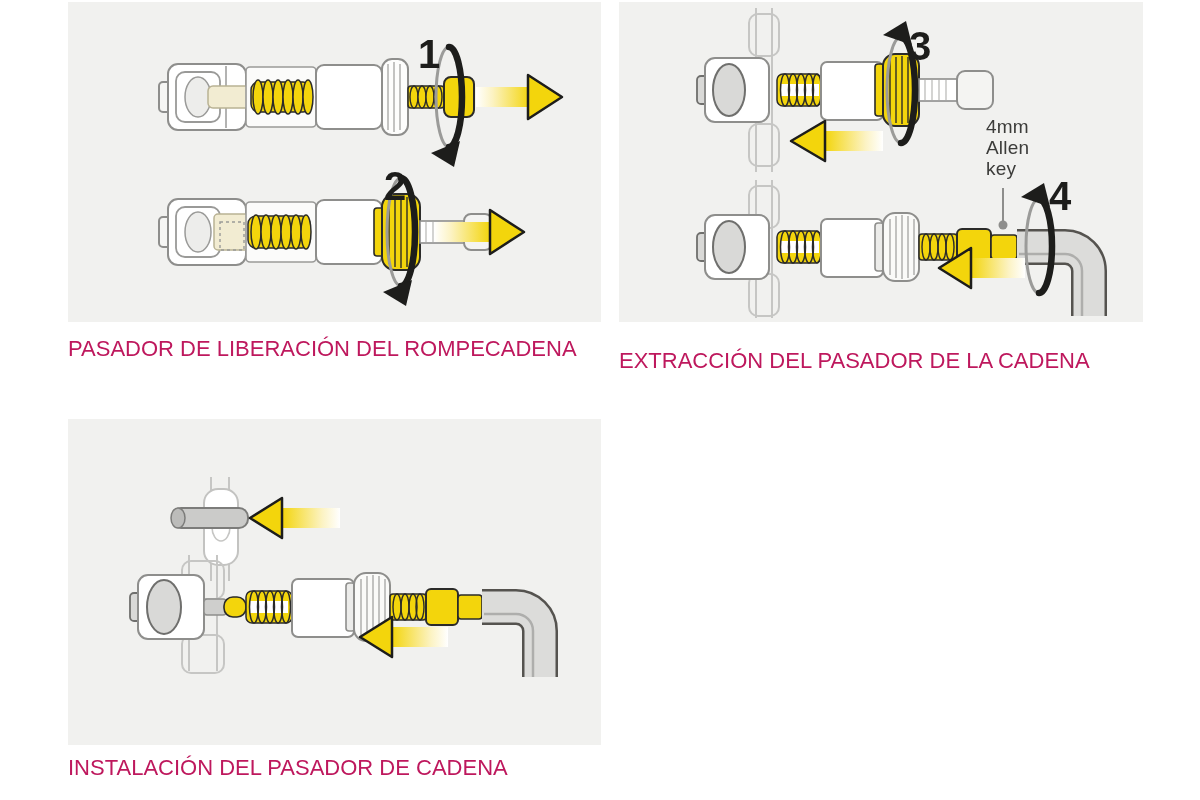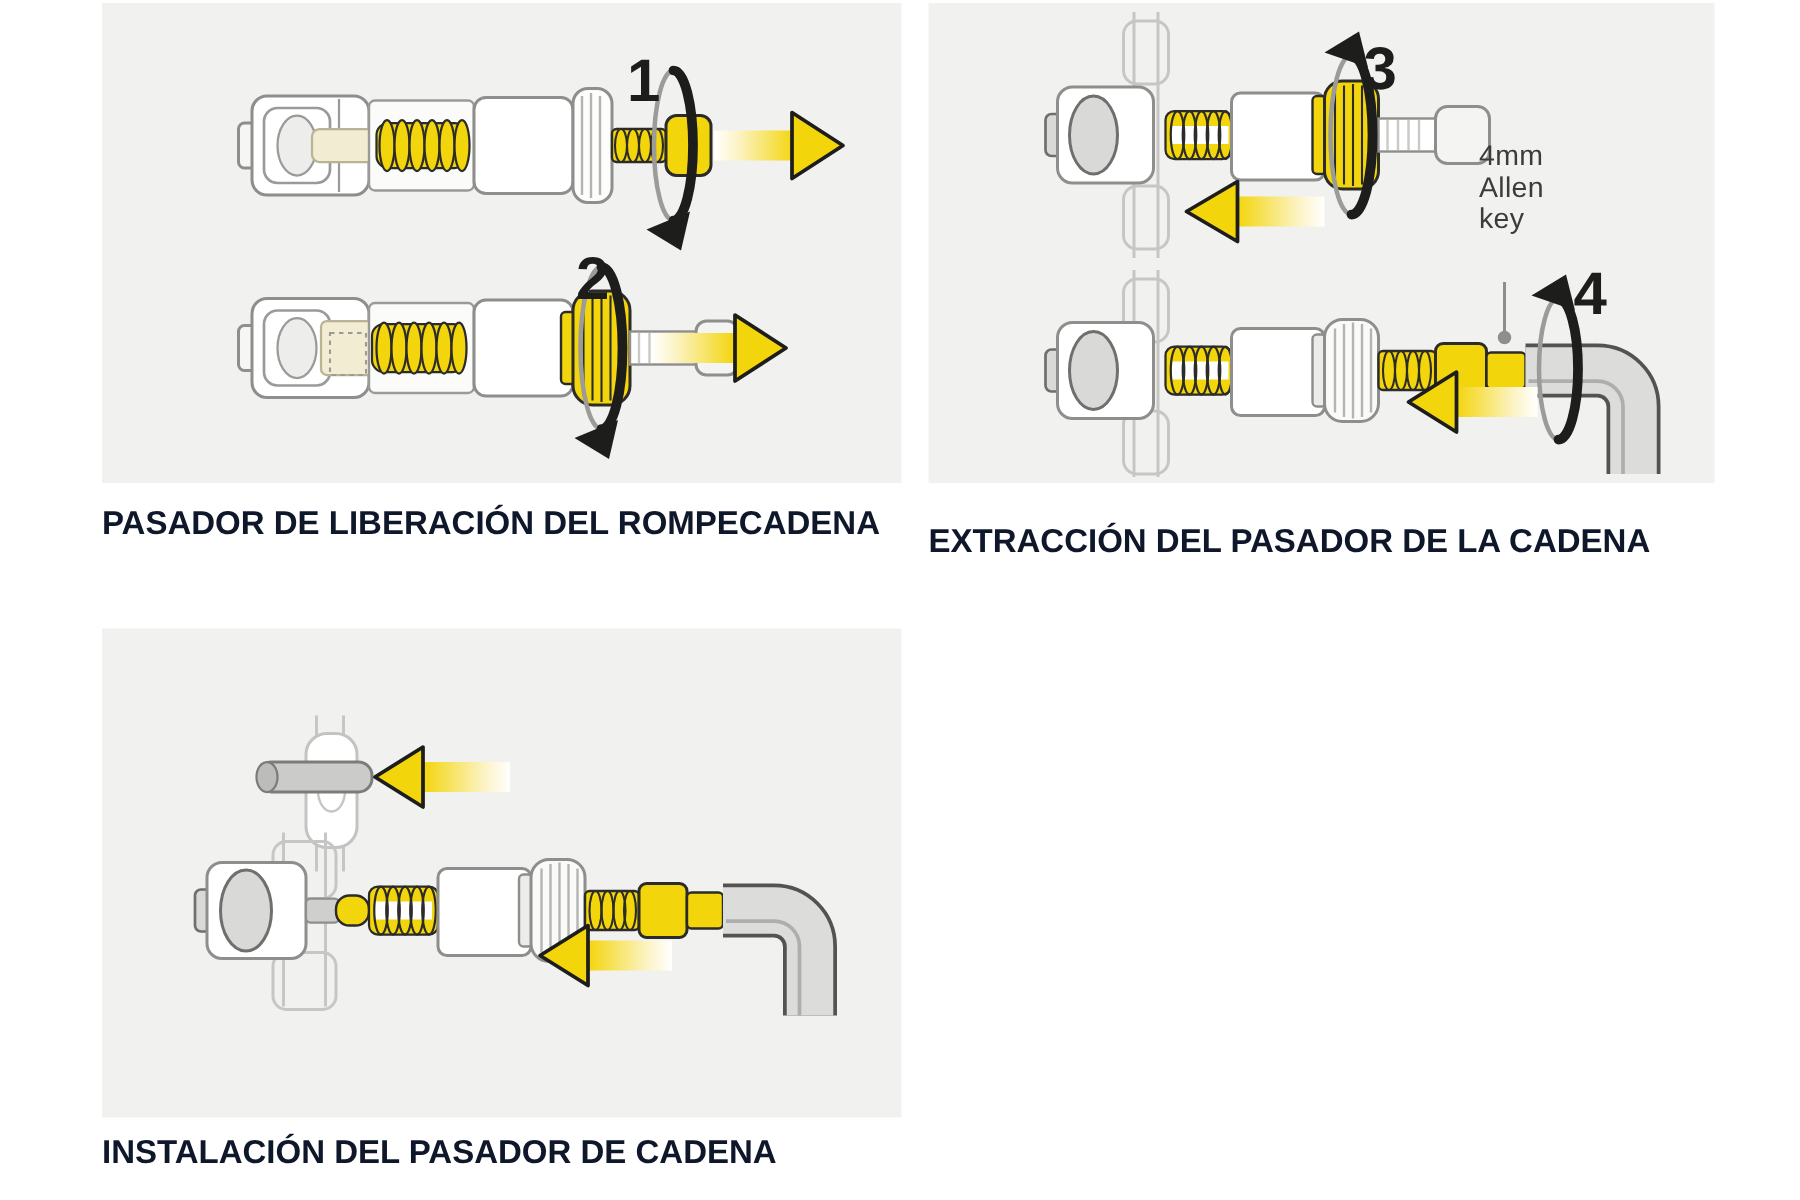--- a/index.html
+++ b/index.html
@@ -3,32 +3,32 @@
 <meta charset="utf-8">
 <style>
   html,body{margin:0;padding:0;background:#ffffff;}
   #page{position:relative;width:1200px;height:800px;background:#ffffff;overflow:hidden;
         font-family:"Liberation Sans","DejaVu Sans",sans-serif;}
   .panel{position:absolute;background:#f1f1ef;}
   #panel-release{left:68px;top:2px;width:533px;height:320px;}
   #panel-extraction{left:619px;top:2px;width:524px;height:320px;}
   #panel-installation{left:68px;top:419px;width:533px;height:326px;}
   .panel svg{position:absolute;left:0;top:0;}
-  .caption{position:absolute;color:#0f172a;font-weight:bold;font-size:22px;
+  .caption{position:absolute;color:#be185d;font-weight:normal;font-size:22px;
            letter-spacing:0px;white-space:nowrap;}
   #caption-release{left:68px;top:336px;width:545px;}
   #caption-extraction{left:619px;top:348px;width:530px;}
   #caption-installation{left:68px;top:755px;width:545px;}
   .step-num{position:absolute;color:#1d1d1b;font-weight:bold;font-size:40px;line-height:1;
             letter-spacing:-1px;}
   #num-1{left:350px;top:32px;}
   #num-2{left:316px;top:164px;}
   #num-3{left:290px;top:24px;}
   #num-4{left:430px;top:174px;}
-  .allen-label{position:absolute;left:367px;top:92px;color:#3c3c3a;font-size:19px;
+  .allen-label{position:absolute;left:367px;top:114px;color:#3c3c3a;font-size:19px;
                line-height:21px;letter-spacing:0.2px;}
 </style>
 </head>
 <body>
 
 <div id="page">
 
   <svg width="0" height="0" style="position:absolute" aria-hidden="true">
     <defs>
       <linearGradient id="gradR" x1="0" y1="0" x2="1" y2="0">

